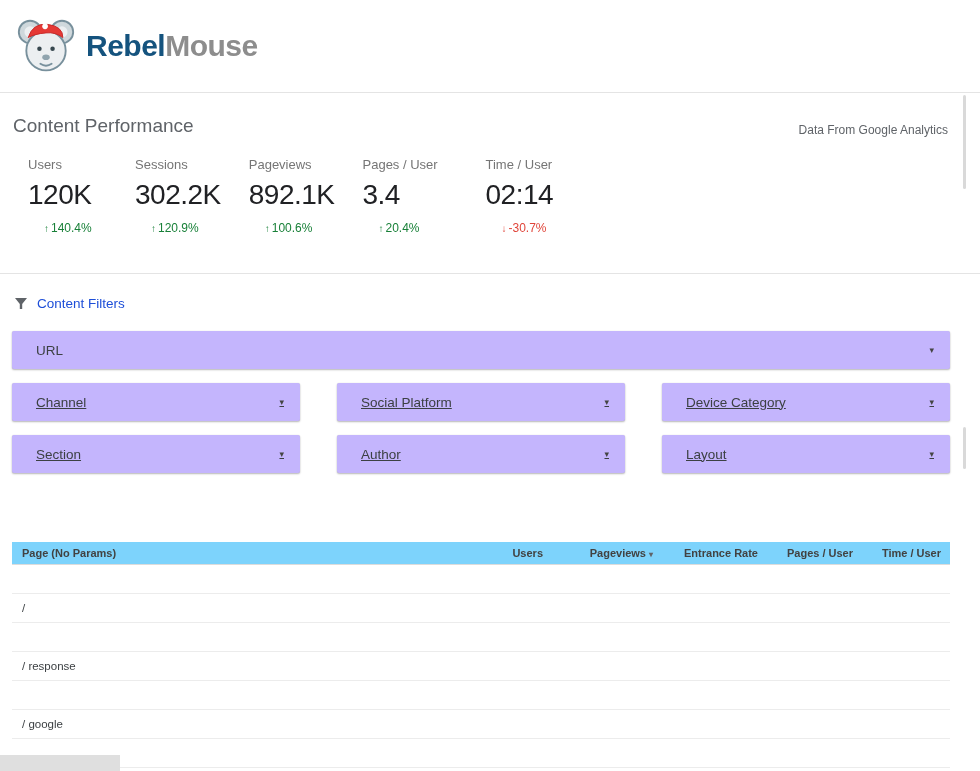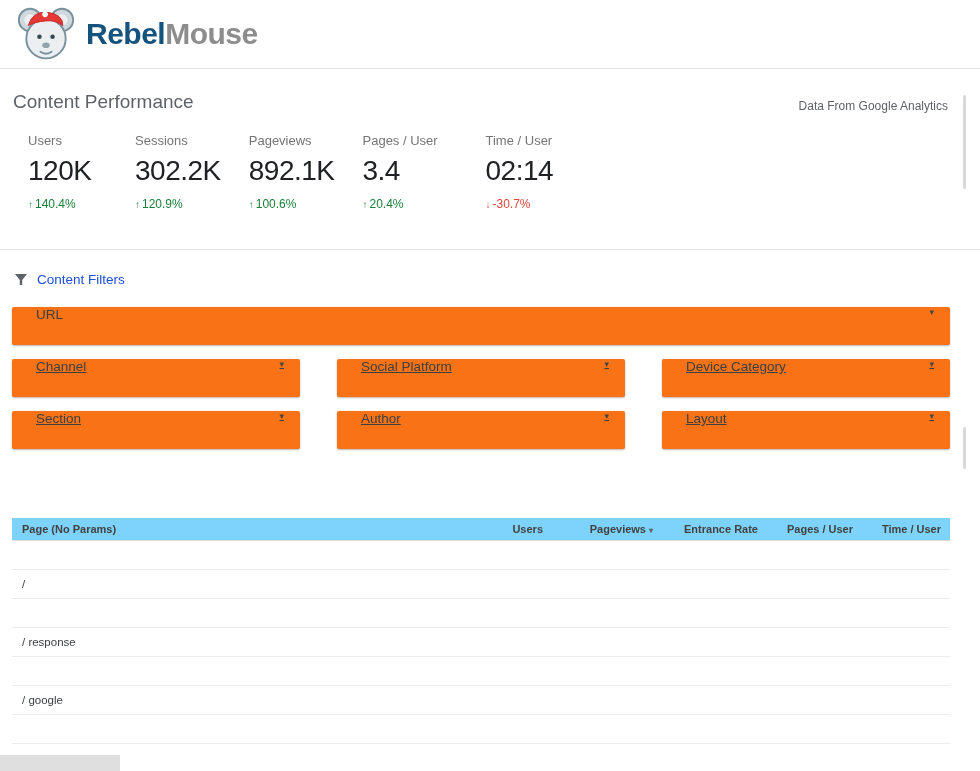--- a/index.html
+++ b/index.html
@@ -8,21 +8,21 @@
     width: 980px; height: 771px;
     position: relative;
     background: #ffffff;
     font-family: "Liberation Sans", sans-serif;
     color: #3c4043;
     overflow: hidden;
   }
 
   
   .app-header {
-    height: 69px;
+    height: 93px;
     border-bottom: 1px solid #e4e4e4;
     display: flex; align-items: center;
     padding-left: 16px;
   }
   .brand { display:flex; align-items:center; gap:10px; }
   .brand-name { font-size: 30px; font-weight: bold; letter-spacing: -0.5px; }
   .brand-name .primary { color: #15537e; }
   .brand-name .secondary { color: #8d8d8d; }
 
   
@@ -38,40 +38,40 @@
   .kpi { margin-right: 28px; }
   .kpi:nth-child(1){ min-width: 79px; }
   .kpi:nth-child(2){ min-width: 69px; }
   .kpi:nth-child(3){ min-width: 82px; }
   .kpi:nth-child(4){ min-width: 95px; }
   .kpi:nth-child(5){ min-width: 80px; }
   .kpi:nth-child(6){ min-width: 74px; }
   .kpi:nth-child(7){ min-width: 80px; }
   .kpi .label { font-size: 13px; color: #757575; }
   .kpi .value { font-size: 28px; color: #202124; margin-top: 7px; letter-spacing:-0.5px; }
-  .kpi .delta { font-size: 12px; margin-top: 10px; }
+  .kpi .delta { font-size: 12px; margin-top: 10px; margin-left: 16px; }
   .kpi .delta .arrow { font-size: 10px; margin-right: 2px; }
   .delta.pos { color: #188038; }
   .delta.neg { color: #e0453a; }
 
   .section-divider {
     border: none; border-top: 1px solid #e4e4e4;
     margin: 38px 0 0 0;
   }
 
   
   .filters-heading {
     display:flex; align-items:center; gap:9px;
     margin: 22px 0 0 14px;
     font-size: 13.5px; color: #1d4ed8;
   }
   .filter-box {
-    background:#f97316; height: 38px; border-radius: 2px;
+    background:#c4b5fd; height: 38px; border-radius: 2px;
     box-shadow: 0 1px 2px rgba(0,0,0,0.28), 0 0 1px rgba(0,0,0,0.15);
-    display:flex; align-items:flex-start; justify-content:space-between;
+    display:flex; align-items:center; justify-content:space-between;
     padding: 0 16px 0 24px;
     font-size: 13.5px; color:#3c4043;
     cursor: pointer;
   }
   .caret { color:#444; font-size: 9px; }
   .url-row { margin: 20px 30px 0 12px; }
   .filter-grid { display:flex; gap: 37px; margin: 14px 30px 0 12px; text-decoration: underline; }
   .filter-grid .filter-box { flex: 1; }
 
   

